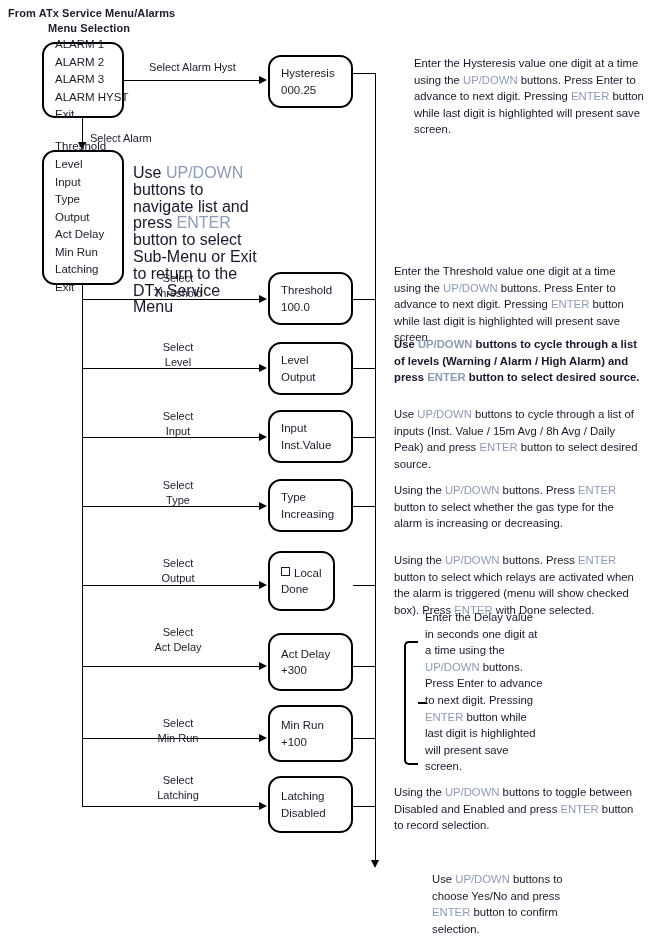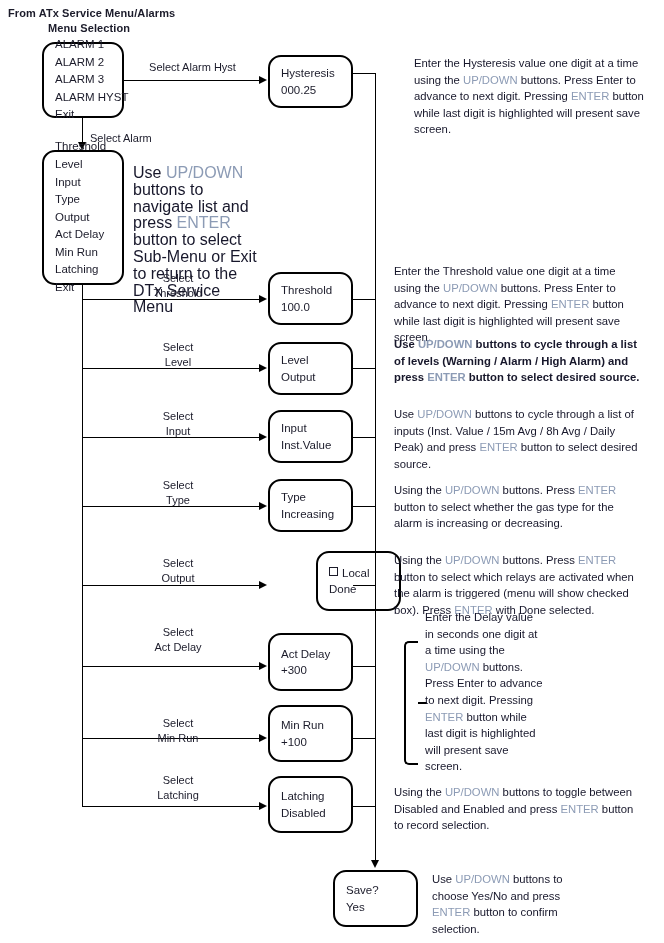--- a/index.html
+++ b/index.html
@@ -162,44 +162,40 @@
   <div class="box" style="left:268px;top:410px;width:85px;height:53px;">
     <div class="line">Input</div>
     <div class="line">Inst.Value</div>
   </div>
 
   <div class="box" style="left:268px;top:479px;width:85px;height:53px;">
     <div class="line">Type</div>
     <div class="line">Increasing</div>
   </div>
 
-  <div class="box" style="left:268px;top:551px;width:85px;height:60px;margin-left:48px;">
+  <div class="box" style="left:268px;top:551px;width:67px;height:60px;">
     <div class="line"><span class="chk"></span><span>Local</span></div>
     <div class="line">Done</div>
   </div>
 
   <div class="box" style="left:268px;top:633px;width:85px;height:58px;">
     <div class="line">Act Delay</div>
     <div class="line">+300</div>
   </div>
 
   <div class="box" style="left:268px;top:705px;width:85px;height:57px;">
     <div class="line">Min Run</div>
     <div class="line">+100</div>
   </div>
 
   <div class="box" style="left:268px;top:776px;width:85px;height:57px;">
     <div class="line">Latching</div>
     <div class="line">Disabled</div>
   </div>
 
-  <div class="box" style="left:333px;top:870px;width:85px;height:57px;">
-    <div class="line">Save?</div>
-    <div class="line">Yes</div>
-  </div>
 
   <div class="hline" style="left:82px;top:299px;width:178px;"></div>
   <div class="arrow-r" style="left:259px;top:294.6px;"></div>
   <div class="edgelabel" style="left:108px;top:271px;width:140px;">
     <div>Select</div>
     <div>Threshold</div>
   </div>
 
   <div class="hline" style="left:82px;top:368px;width:178px;"></div>
   <div class="arrow-r" style="left:259px;top:363.6px;"></div>

